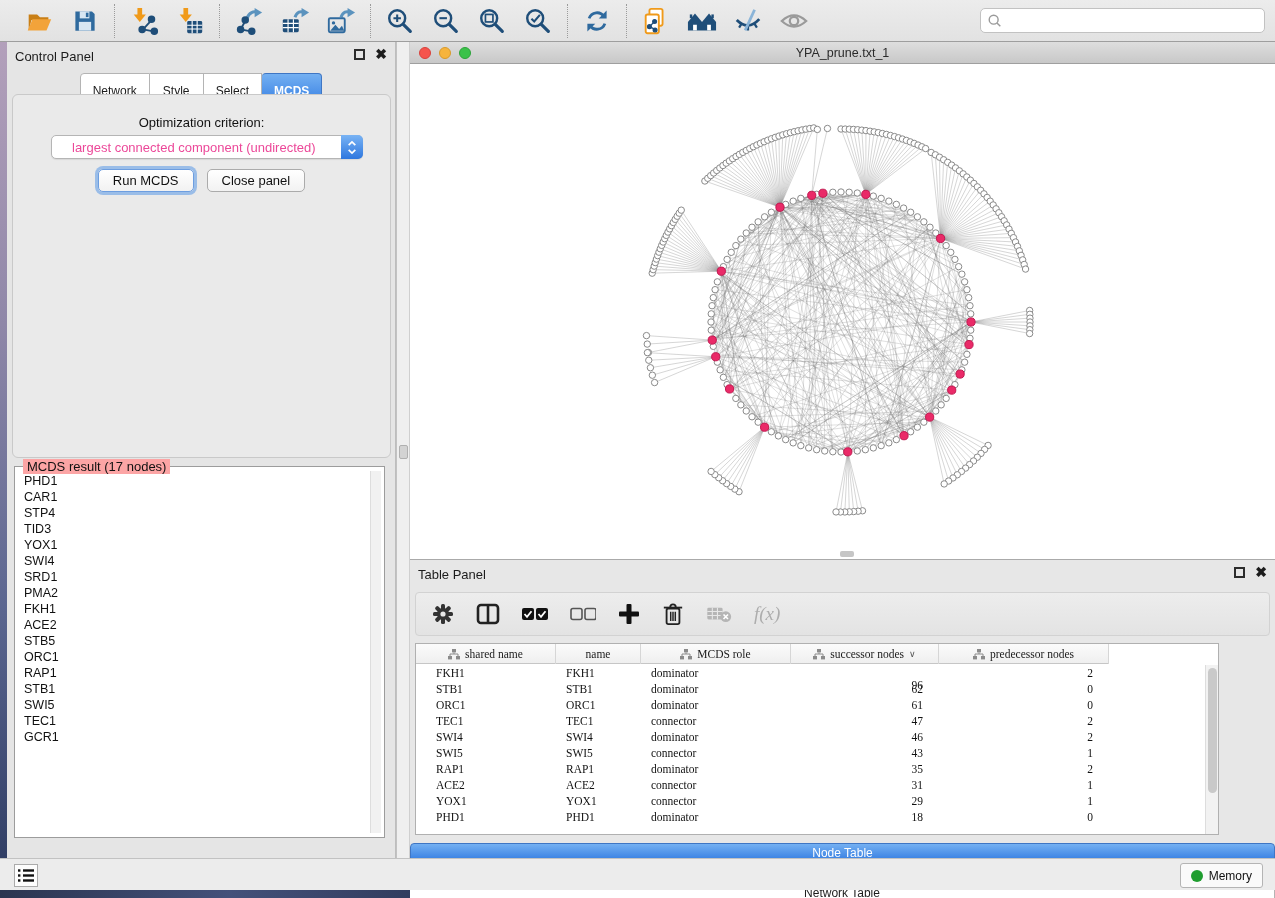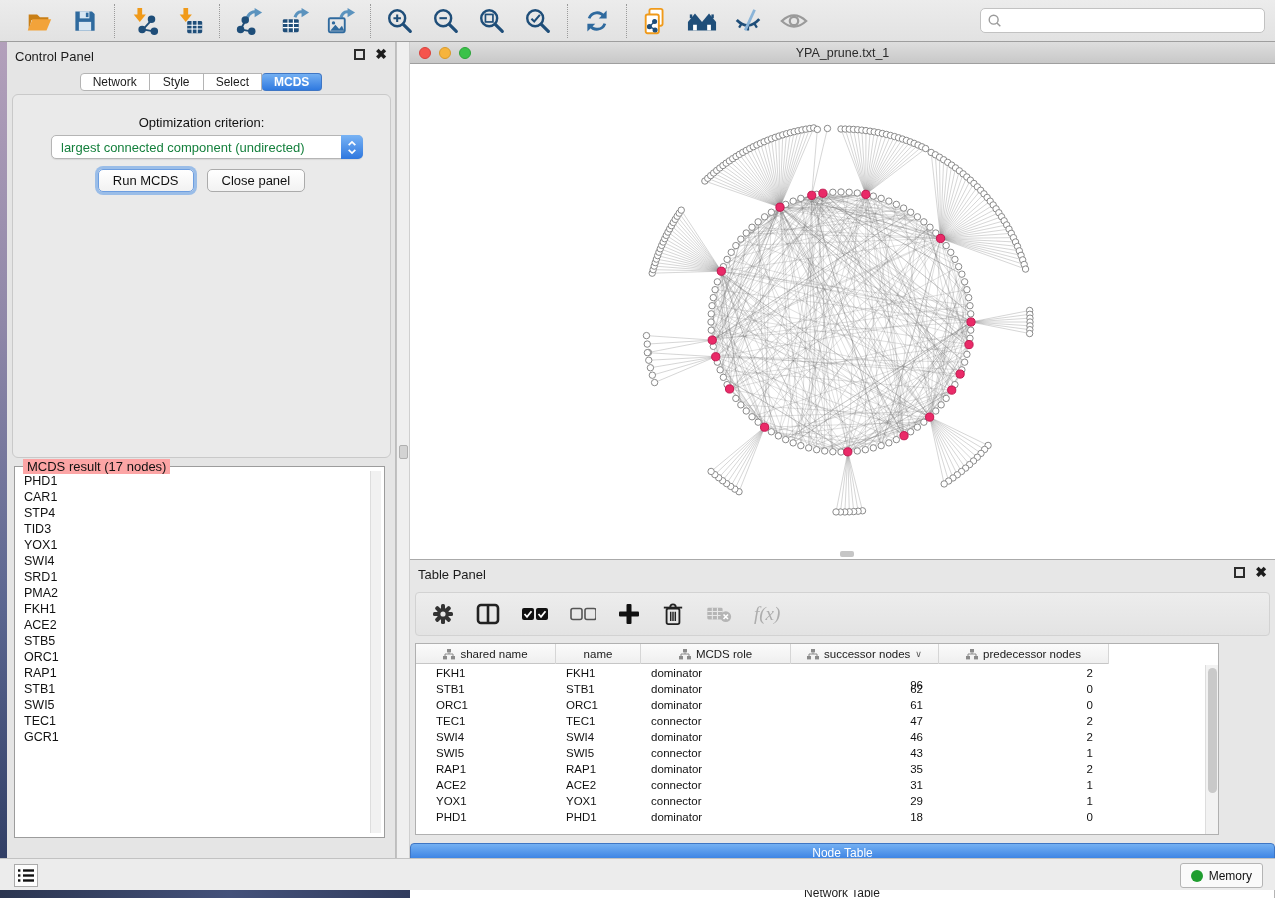--- a/index.html
+++ b/index.html
@@ -28,33 +28,33 @@
     font-family:"Liberation Sans", sans-serif; background:transparent; }
   
   .control-panel { position:absolute; left:7px; top:42px; width:389px; height:816px;
     background:#e5e5e5; border-right:1px solid #bdbdbd; }
   .panel-head { position:absolute; left:0; top:0; width:100%; height:28px; }
   .panel-title { position:absolute; left:8px; top:7px; font-size:13px; color:#1c1c1c; }
   .panel-winbtns { position:absolute; right:8px; top:7px; display:flex; gap:10px; align-items:center; }
   .float-glyph { width:11px; height:11px; border:2px solid #2c2c2c; display:inline-block; }
   .close-glyph { font-size:14px; font-weight:bold; color:#1c1c1c; line-height:11px; }
   .cp-tabs { position:absolute; left:0; top:31px; width:100%; display:flex; justify-content:center; }
-  .cp-tab { font-size:12px; padding:1px 12px; background:#fff; border:1px solid #b4b4b4;
+  .cp-tab { font-size:12px; padding:10px 12px; background:#fff; border:1px solid #b4b4b4;
     border-left:none; color:#1c1c1c; min-width:54px; text-align:center; }
   .cp-tab:first-child { border-left:1px solid #b4b4b4; border-radius:4px 0 0 4px; }
   .cp-tab.sel { background:linear-gradient(#74b0f2,#2f79e0); color:#fff; border-color:#3f76c4;
     border-radius:4px; font-weight:bold; }
   .cp-inner { position:absolute; left:5px; top:52px; width:379px; height:364px;
     background:#eaeaea; border:1px solid #c9c9c9; border-radius:6px; }
   .opt-label { position:absolute; left:0; top:20px; width:100%; text-align:center;
     font-size:13px; color:#111; }
   .dropdown { position:absolute; left:38px; top:40px; width:312px; height:24px; background:#fff;
     border:1px solid #b5b5b5; border-radius:5px; display:flex; align-items:center;
     box-shadow:0 1px 1px rgba(0,0,0,.08); }
-  .dropdown .dd-text { flex:1; font-size:13px; color:#15803d; padding-left:9px; white-space:nowrap; }
+  .dropdown .dd-text { flex:1; font-size:13px; color:#ec4899; padding-left:20px; white-space:nowrap; }
   .dd-cap { width:22px; height:24px; margin:-1px -1px -1px 0; border-radius:0 5px 5px 0;
     background:linear-gradient(#79b3f4,#2e77df); display:flex; flex-direction:column;
     align-items:center; justify-content:center; gap:1px; }
   .btn-row { position:absolute; left:0; top:74px; width:100%; display:flex; justify-content:center; gap:13px; }
   .mac-btn { font-size:13px; color:#111; background:linear-gradient(#ffffff,#f2f2f2);
     border:1px solid #ababab; border-radius:5px; padding:3px 14px; height:23px;
     font-family:"Liberation Sans", sans-serif; }
   .mac-btn.focus { box-shadow:0 0 0 3px rgba(110,165,230,.65); border-color:#6d9ee0; }
   .result-box { position:absolute; left:7px; top:424px; width:371px; height:372px;
     border:1px solid #9c9c9c; background:#fff; }
@@ -84,21 +84,21 @@
   .net-hscroll { position:absolute; left:430px; bottom:2px; width:14px; height:6px;
     background:#c6c6c6; border-radius:2px; }
   
   .table-panel { position:absolute; left:410px; top:560px; width:865px; height:296px; background:#e7e7e7; }
   .tp-toolbar { position:absolute; left:5px; top:32px; width:855px; height:44px;
     background:linear-gradient(#ededed,#e3e3e3); border:1px solid #d2d2d2; border-radius:4px;
     display:flex; align-items:center; gap:22px; padding:0 16px; }
   .tp-btn { background:transparent; border:none; display:flex; align-items:center; justify-content:center; }
   .fx-label { font-family:"Liberation Serif", serif; font-style:italic; font-size:19px; color:#adadad; }
   .ntable { position:absolute; left:5px; top:83px; width:804px; height:192px; background:#fff;
-    border:1px solid #b0b0b0; overflow:hidden; }
+    border:1px solid #b0b0b0; overflow:hidden;font-family:Liberation Serif, serif; }
   .thead { position:absolute; left:0; top:0; height:20px; display:flex;
     background:linear-gradient(#fbfbfb,#efefef); border-bottom:1px solid #c6c6c6; }
   .th { display:flex; align-items:center; justify-content:center; gap:5px; font-size:11.5px;
     color:#1a1a1a; border-right:1px solid #d6d6d6; height:20px; }
   .tbody { position:absolute; left:0; top:21px; right:13px; bottom:0; }
   .tr { display:flex; height:16px; align-items:center; }
   .td { font-size:11.5px; color:#111; white-space:nowrap; overflow:hidden; }
   .td.num { text-align:right; padding-right:16px; }
   .td.txt { padding-left:20px; }
   .td.txt2 { padding-left:10px; }

